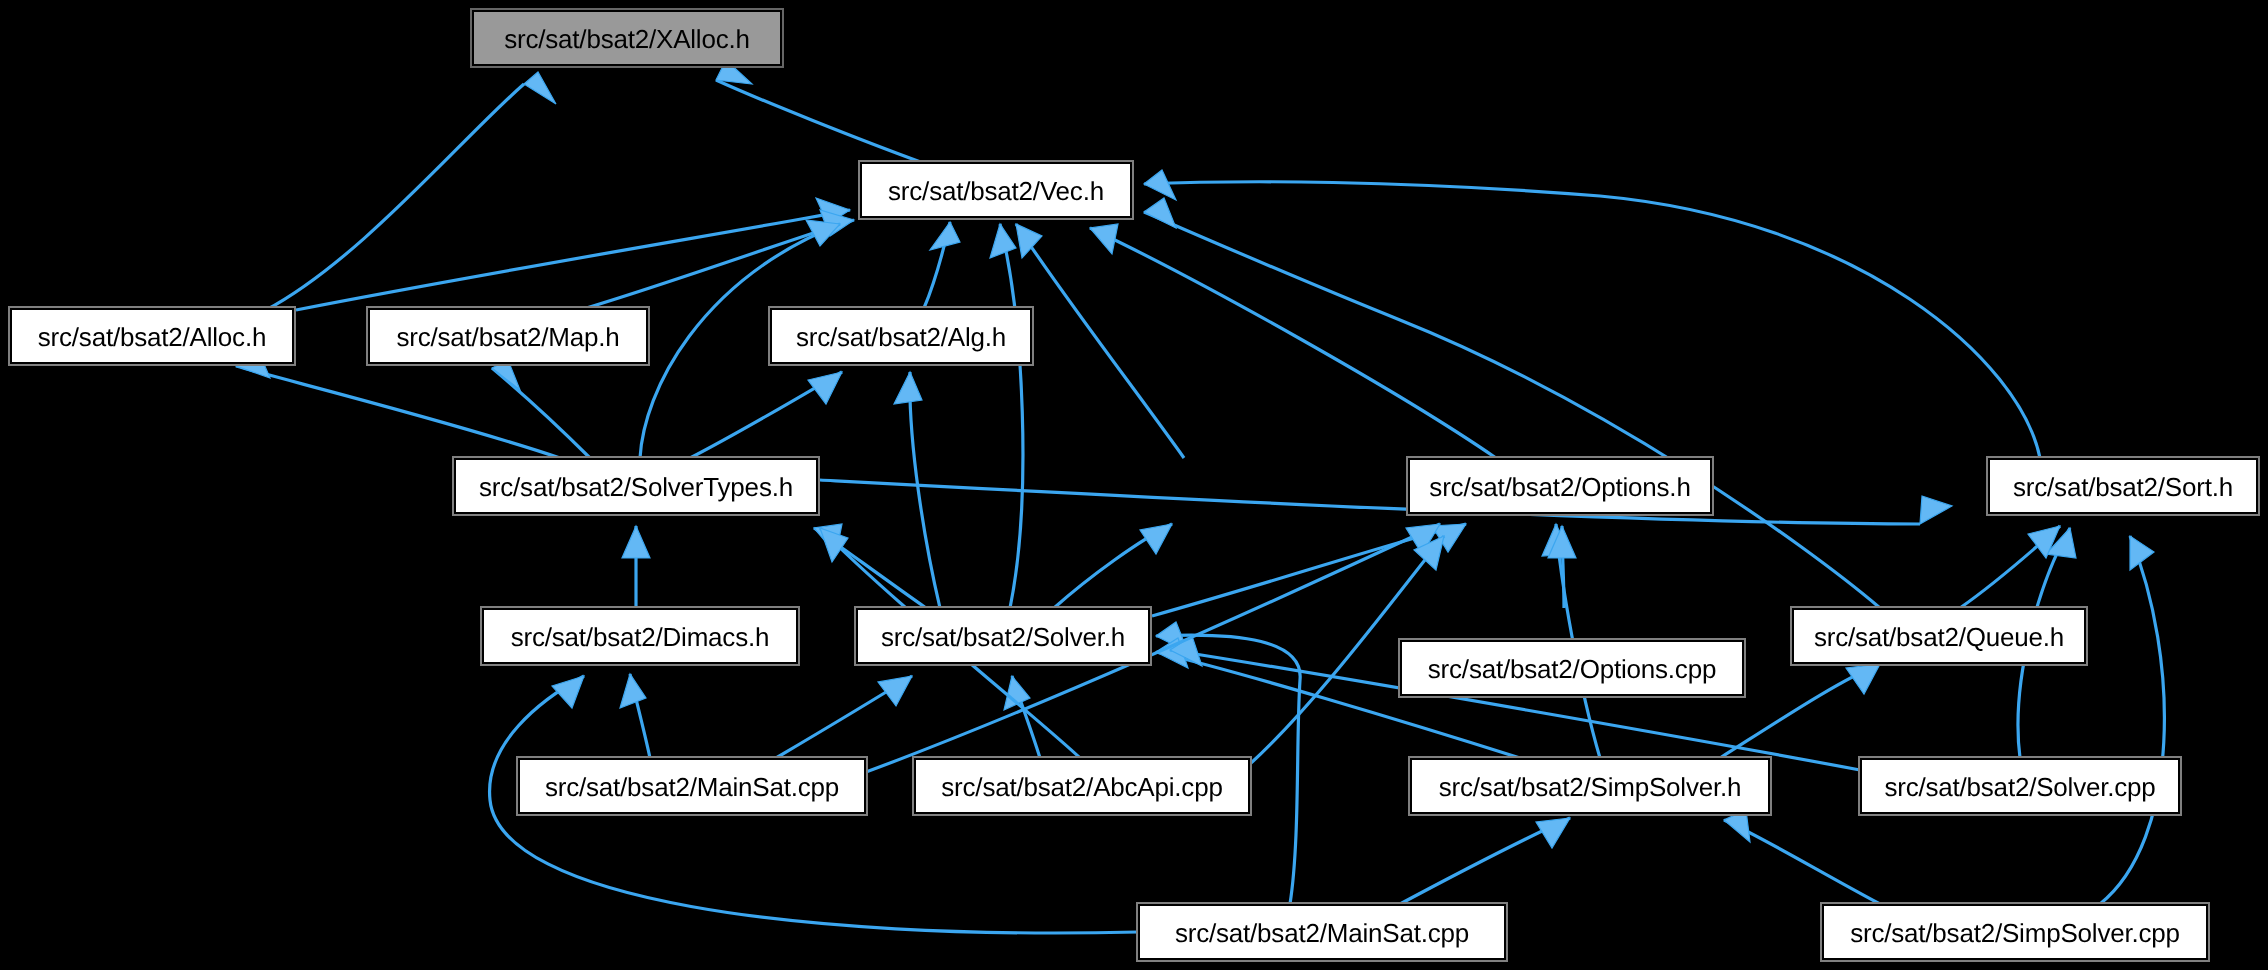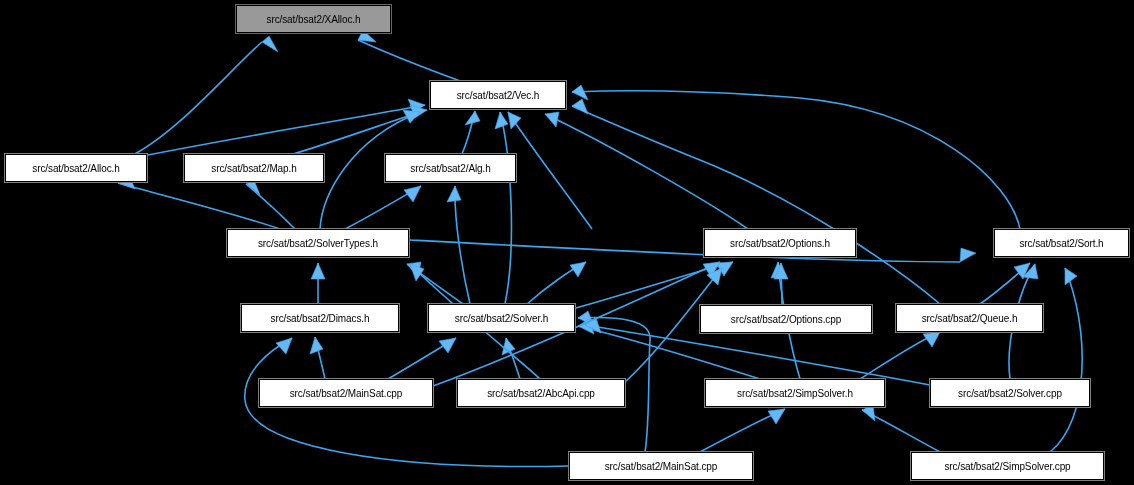--- a/index.html
+++ b/index.html
@@ -25,21 +25,21 @@
     position: absolute;
     box-sizing: border-box;
     background: #ffffff;
     border: 1px solid #000000;
     outline: 1px solid #808080;
     outline-offset: 0px;
     display: flex;
     align-items: center;
     justify-content: center;
     color: #000000;
-    font-size: 10px;
+    font-size: 13px;
     font-family: "Liberation Sans", sans-serif;
     white-space: nowrap;
     letter-spacing: -0.1px;
     z-index: 5;
     cursor: pointer;
   }
   .node-box.highlight {
     background: #999999;
     border: 1px solid #000000;
     outline: 1px solid #666666;
@@ -163,21 +163,21 @@
     </div>
     <div class="node-box" style="left: 994px; top: 229px; width: 135px; height: 28px;">
       <span class="node-label">src/sat/bsat2/Sort.h</span>
     </div>
     <div class="node-box" style="left: 241px; top: 304px; width: 158px; height: 28px;">
       <span class="node-label">src/sat/bsat2/Dimacs.h</span>
     </div>
     <div class="node-box" style="left: 428px; top: 304px; width: 147px; height: 28px;">
       <span class="node-label">src/sat/bsat2/Solver.h</span>
     </div>
-    <div class="node-box" style="left: 700px; top: 305px; width: 172px; height: 28px;">
+    <div class="node-box" style="left: 700px; top: 320px; width: 172px; height: 28px;">
       <span class="node-label">src/sat/bsat2/Options.cpp</span>
     </div>
     <div class="node-box" style="left: 896px; top: 304px; width: 147px; height: 28px;">
       <span class="node-label">src/sat/bsat2/Queue.h</span>
     </div>
     <div class="node-box" style="left: 259px; top: 379px; width: 174px; height: 28px;">
       <span class="node-label">src/sat/bsat2/MainSat.cpp</span>
     </div>
     <div class="node-box" style="left: 457px; top: 379px; width: 168px; height: 28px;">
       <span class="node-label">src/sat/bsat2/AbcApi.cpp</span>

